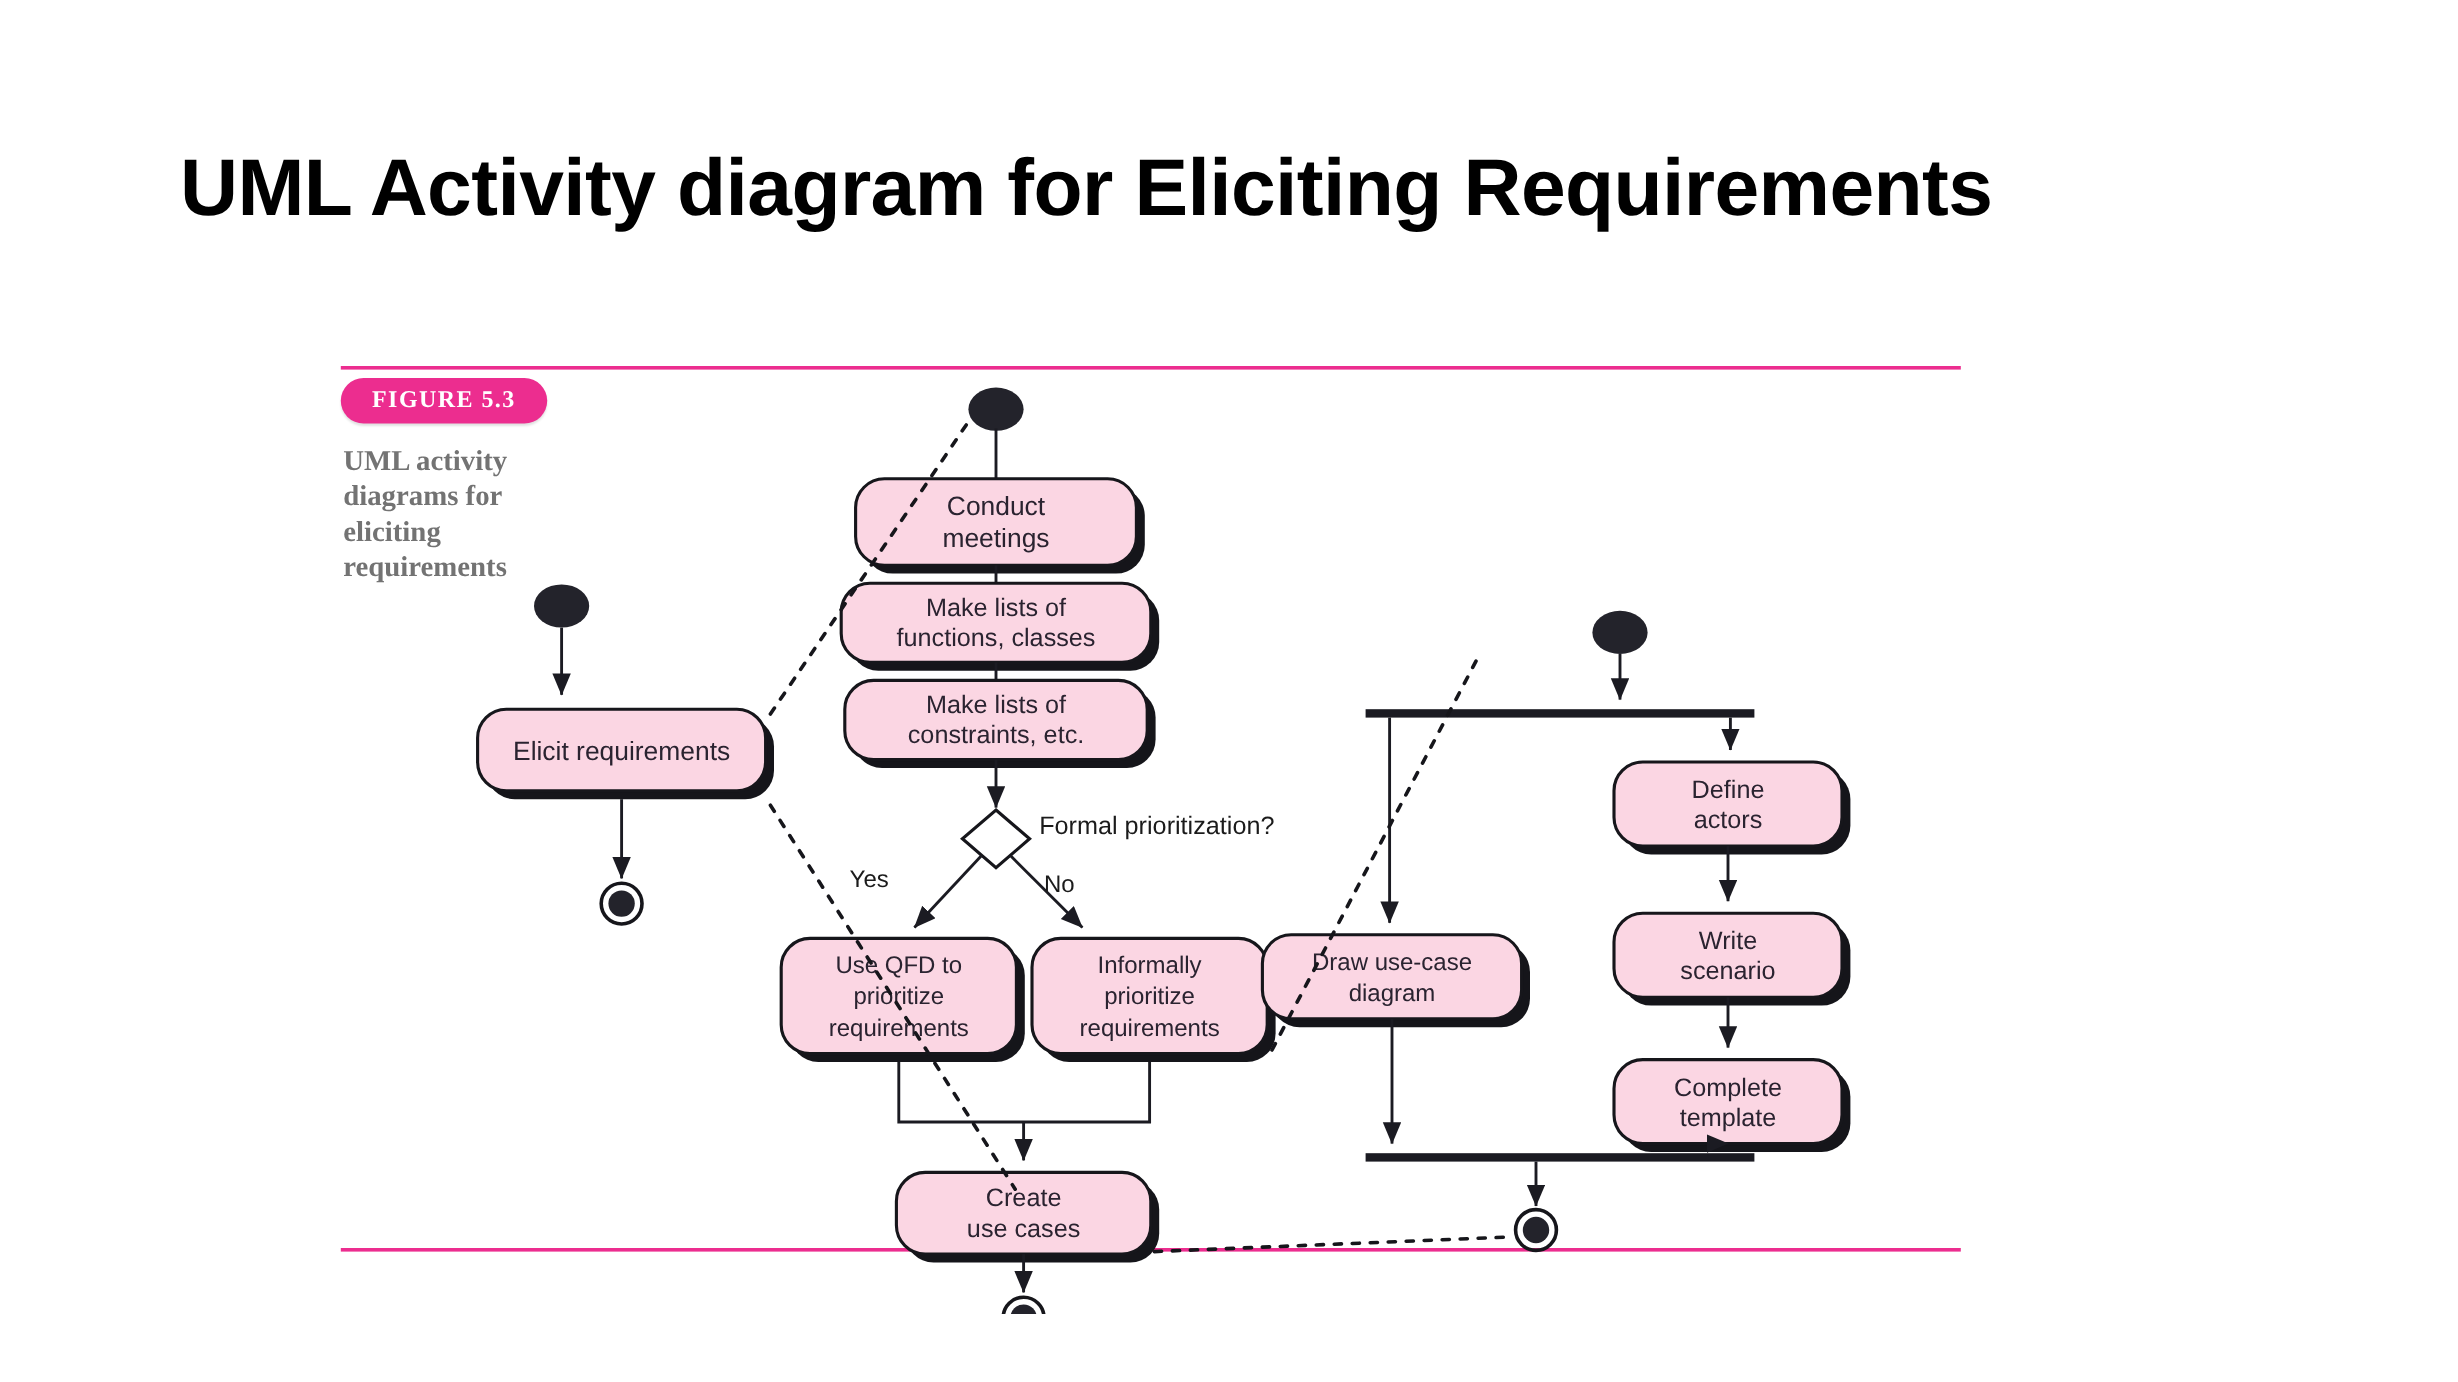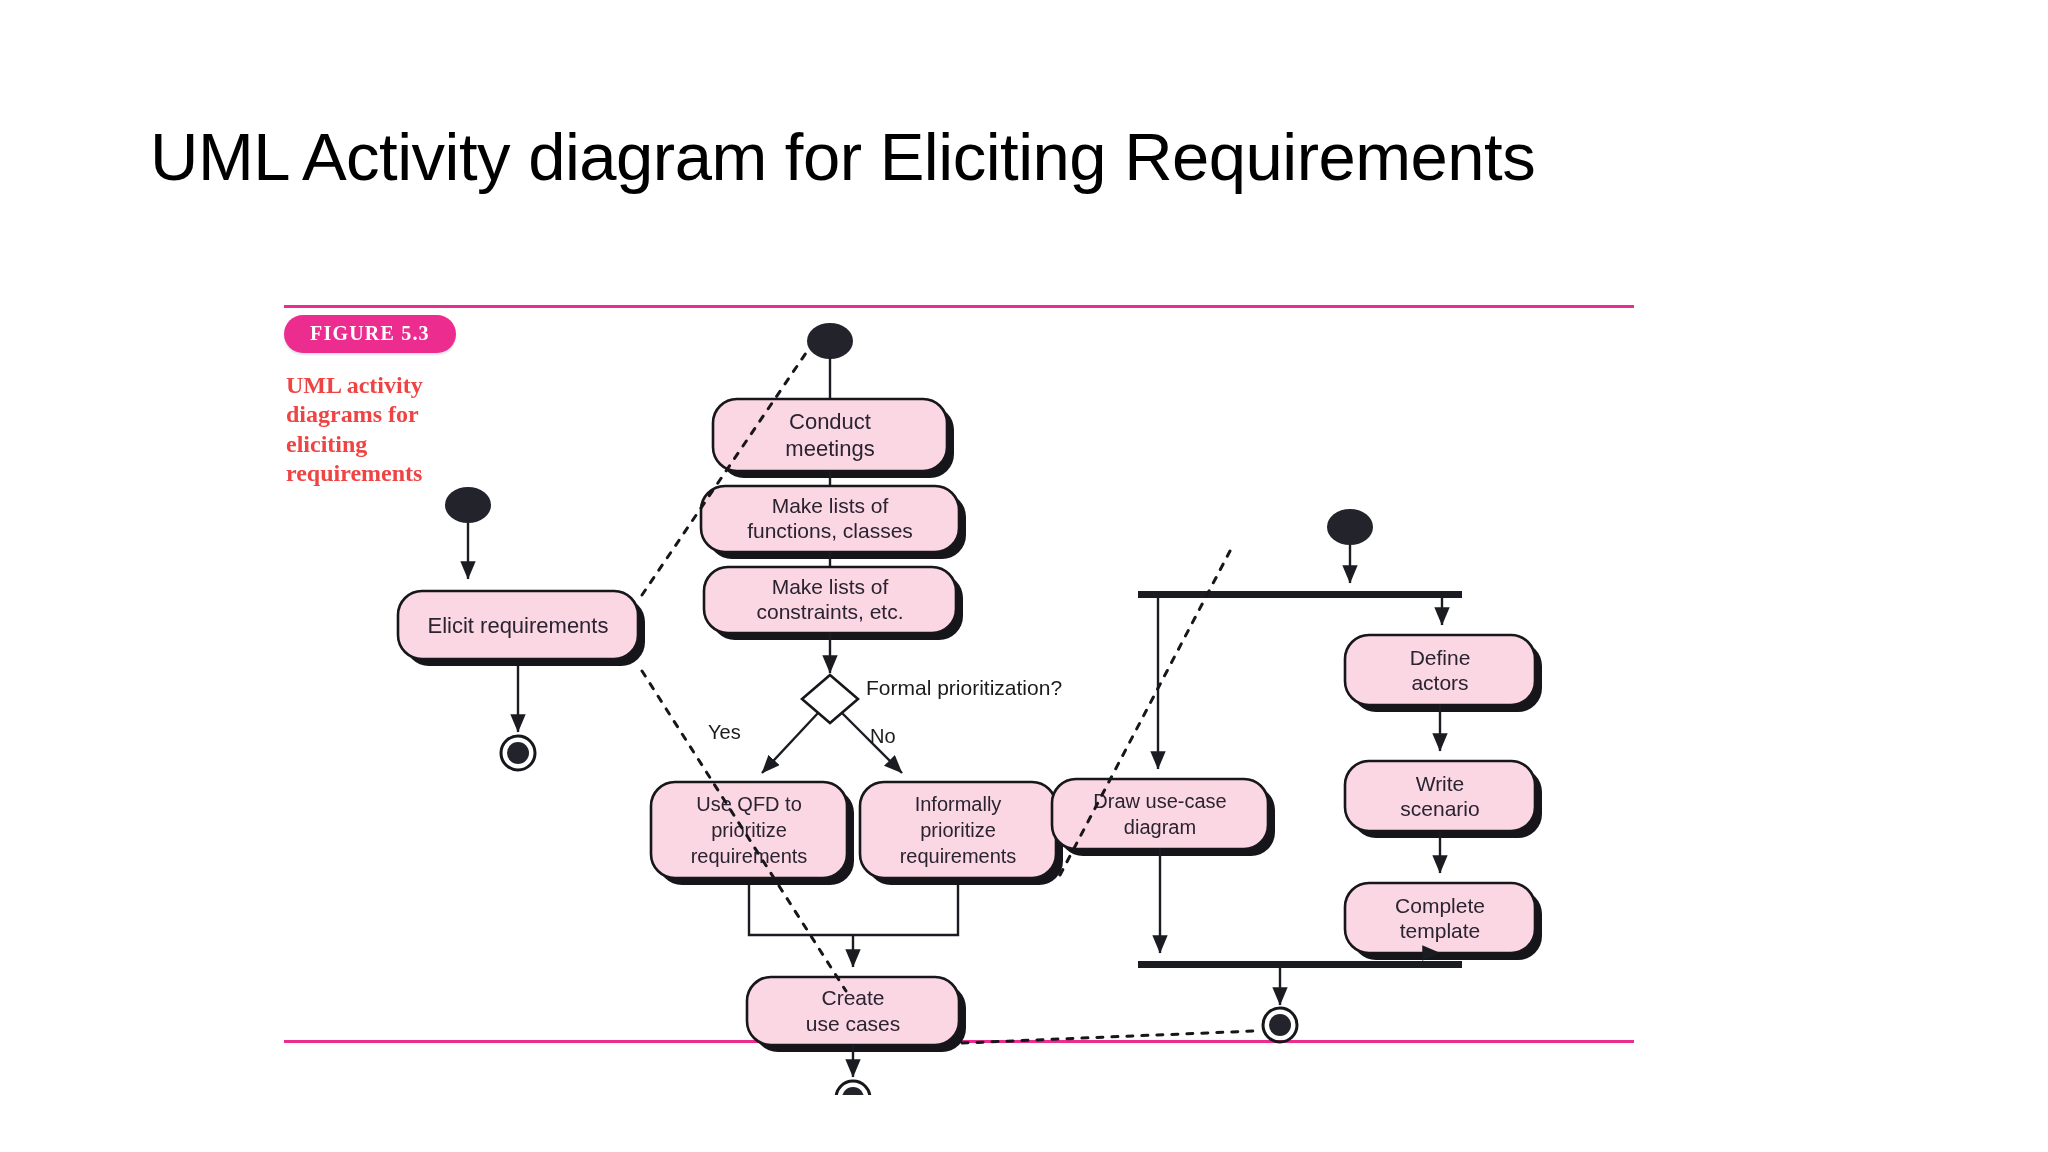--- a/index.html
+++ b/index.html
@@ -16,21 +16,21 @@
     overflow: hidden;
   }
 
   
   #slide-title {
     position: absolute;
     left: 150px;
     top: 120px;
     width: 1760px;
     font-size: 67px;
-    font-weight: 400;
+    font-weight: 700;
     color: #000000;
     letter-spacing: -0.5px;
     line-height: 1.1;
     white-space: nowrap;
   }
 
   
   #figure-block {
     position: absolute;
     left: 270px;
@@ -67,21 +67,21 @@
   }
   #figure-caption {
     position: absolute;
     left: 16px;
     top: 76px;
     width: 200px;
     font-family: "Liberation Serif", serif;
     font-weight: bold;
     font-size: 24px;
     line-height: 1.22;
-    color: #ef4444;
+    color: #737373;
   }
 
   
   #diagram-svg {
     position: absolute;
     left: 0;
     top: 0;
     width: 1380px;
     height: 760px;
   }

